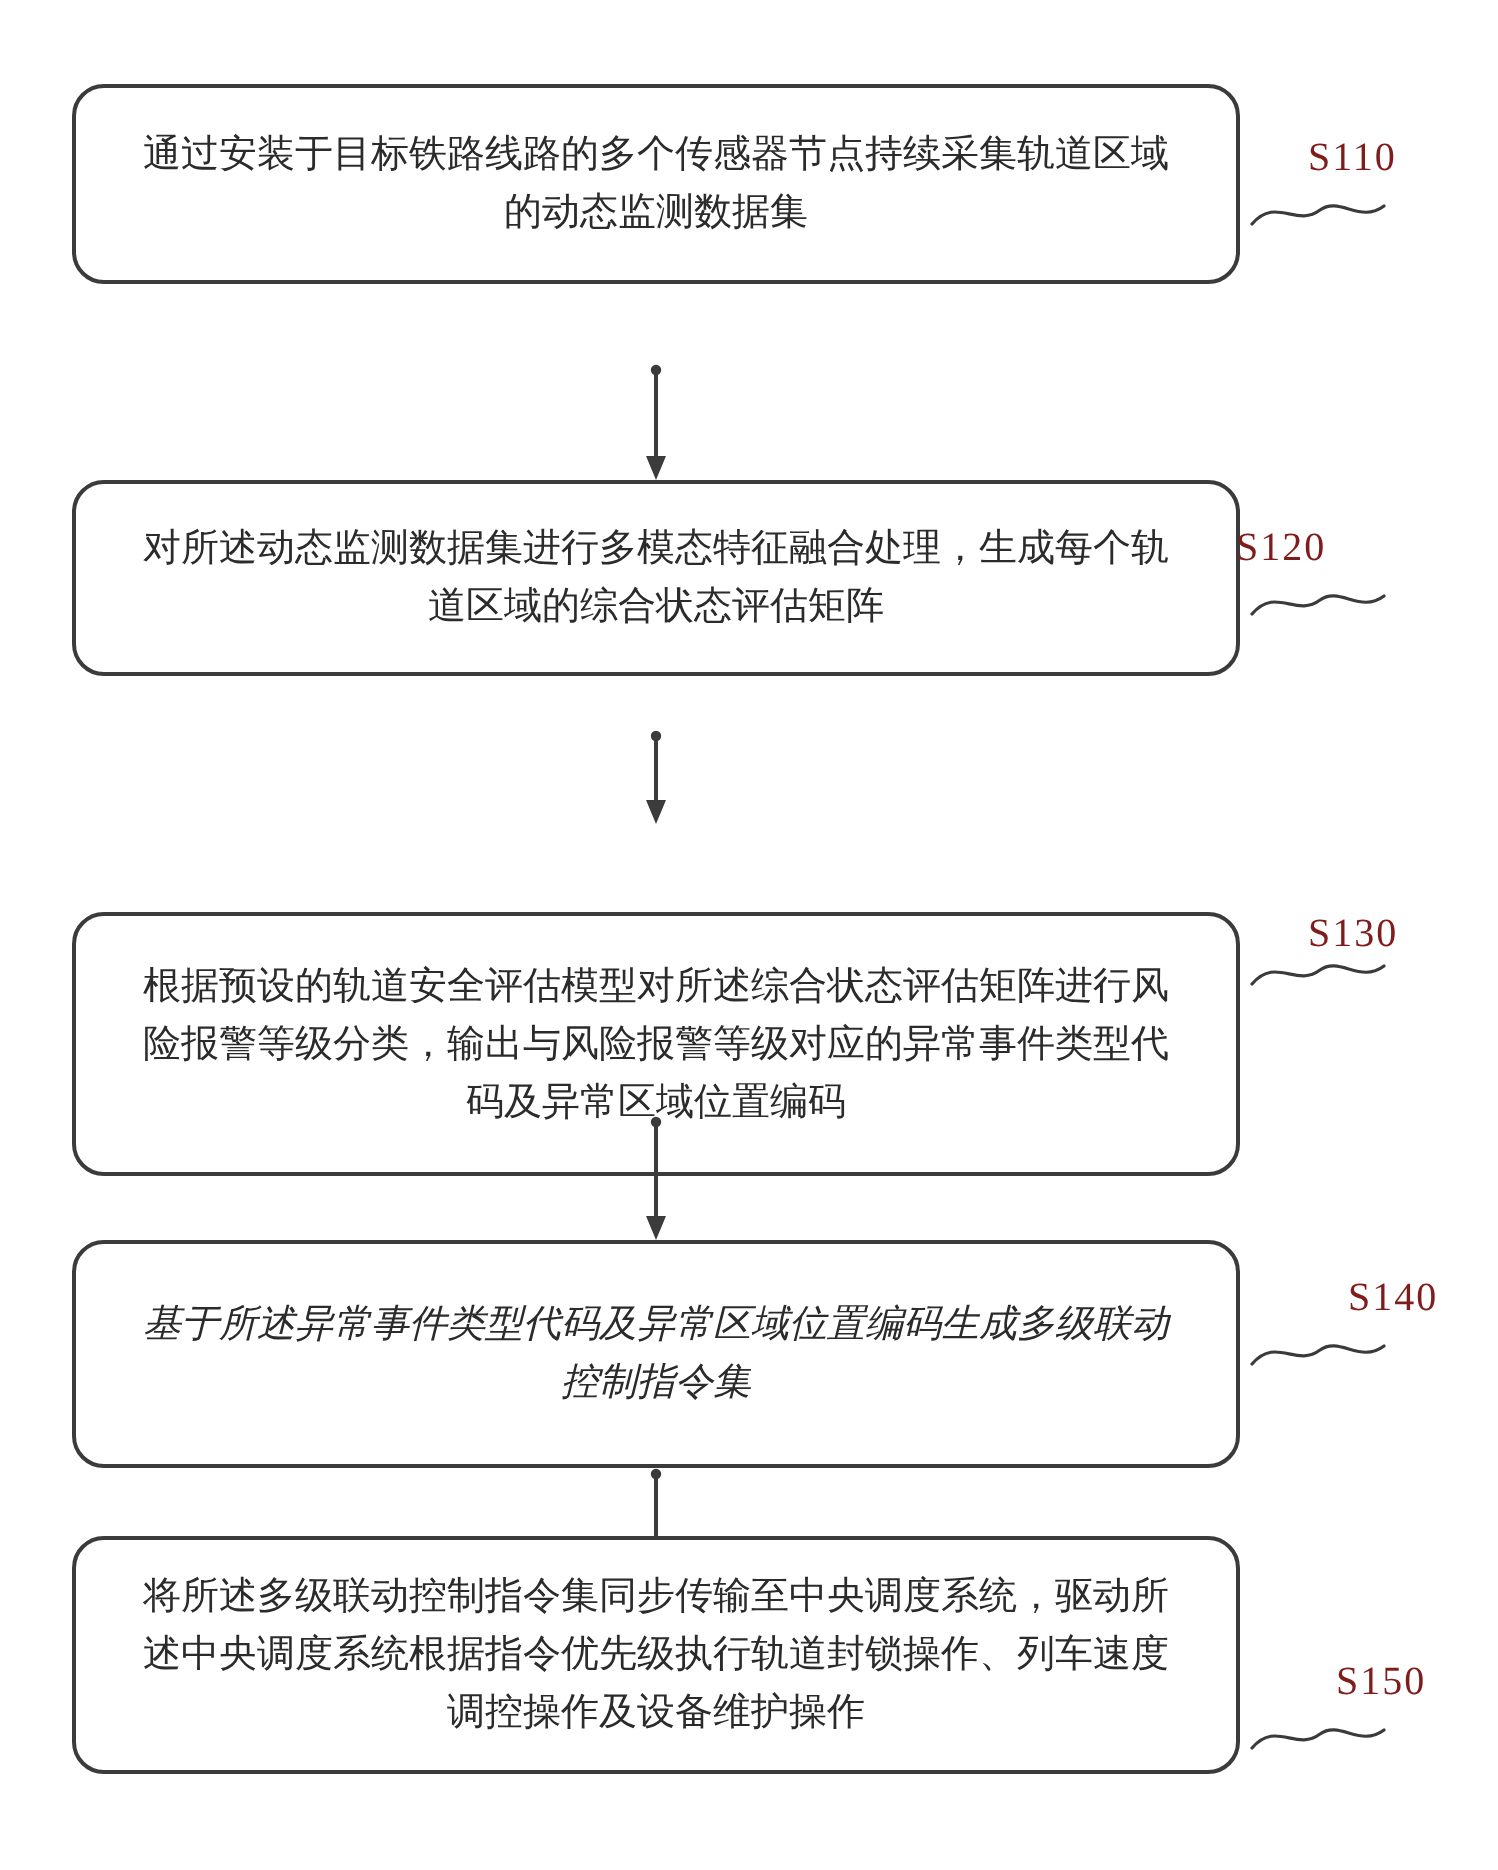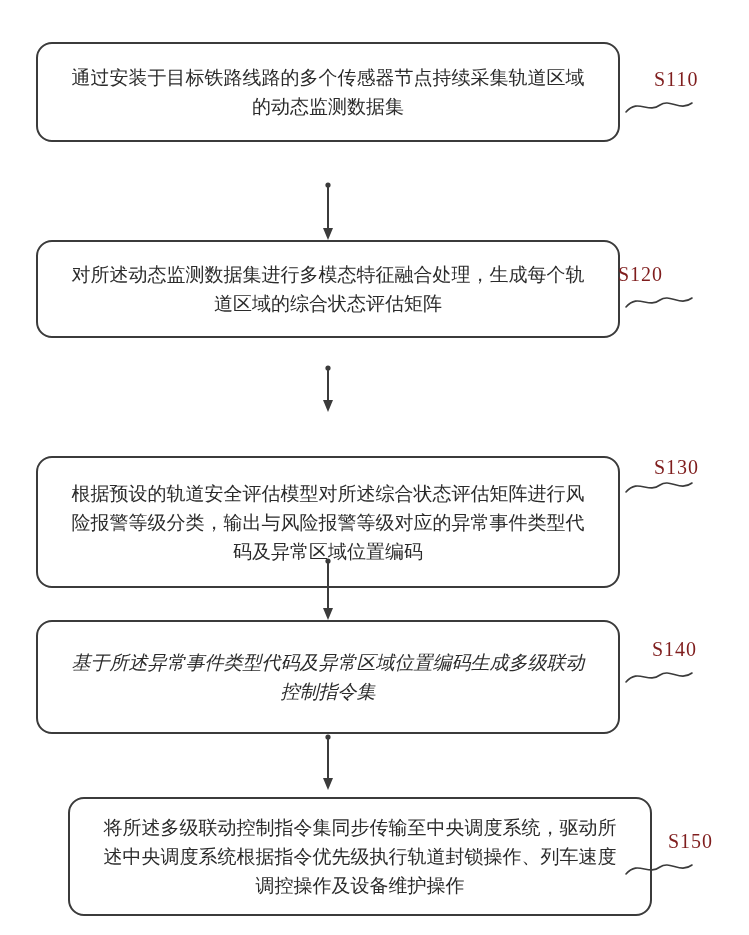--- a/index.html
+++ b/index.html
@@ -100,32 +100,32 @@
 
   <svg class="connector" style="left:321px; top:558px;" width="14" height="62">
     <circle cx="7" cy="3" r="2.6"></circle>
     <line x1="7" y1="3" x2="7" y2="52"></line>
     <polygon points="2,50 12,50 7,62"></polygon>
   </svg>
 
   <div class="step-box" style="top:620px; height:114px;font-style:italic;">
     <span>基于所述异常事件类型代码及异常区域位置编码生成多级联动控制指令集</span>
   </div>
-  <div class="step-label" style="left:652px; top:638px;">S140</div>
+  <div class="step-label" style="left:674px; top:638px;">S140</div>
   <svg class="squiggle" style="left:624px; top:666px;" width="70" height="22">
     <path d="M2,16 C14,2 24,18 36,9 C46,2 56,16 68,7"></path>
   </svg>
 
   <svg class="connector" style="left:321px; top:734px;" width="14" height="56">
     <circle cx="7" cy="3" r="2.6"></circle>
     <line x1="7" y1="3" x2="7" y2="46"></line>
     <polygon points="2,44 12,44 7,56"></polygon>
   </svg>
 
-  <div class="step-box" style="top:797px; height:119px;margin-left:32px;">
+  <div class="step-box" style="top:768px; height:119px;">
     <span>将所述多级联动控制指令集同步传输至中央调度系统，驱动所述中央调度系统根据指令优先级执行轨道封锁操作、列车速度调控操作及设备维护操作</span>
   </div>
   <div class="step-label" style="left:668px; top:830px;">S150</div>
   <svg class="squiggle" style="left:624px; top:858px;" width="70" height="22">
     <path d="M2,16 C14,2 24,18 36,9 C46,2 56,16 68,7"></path>
   </svg>
 
 </div>
 
 </body></html>

